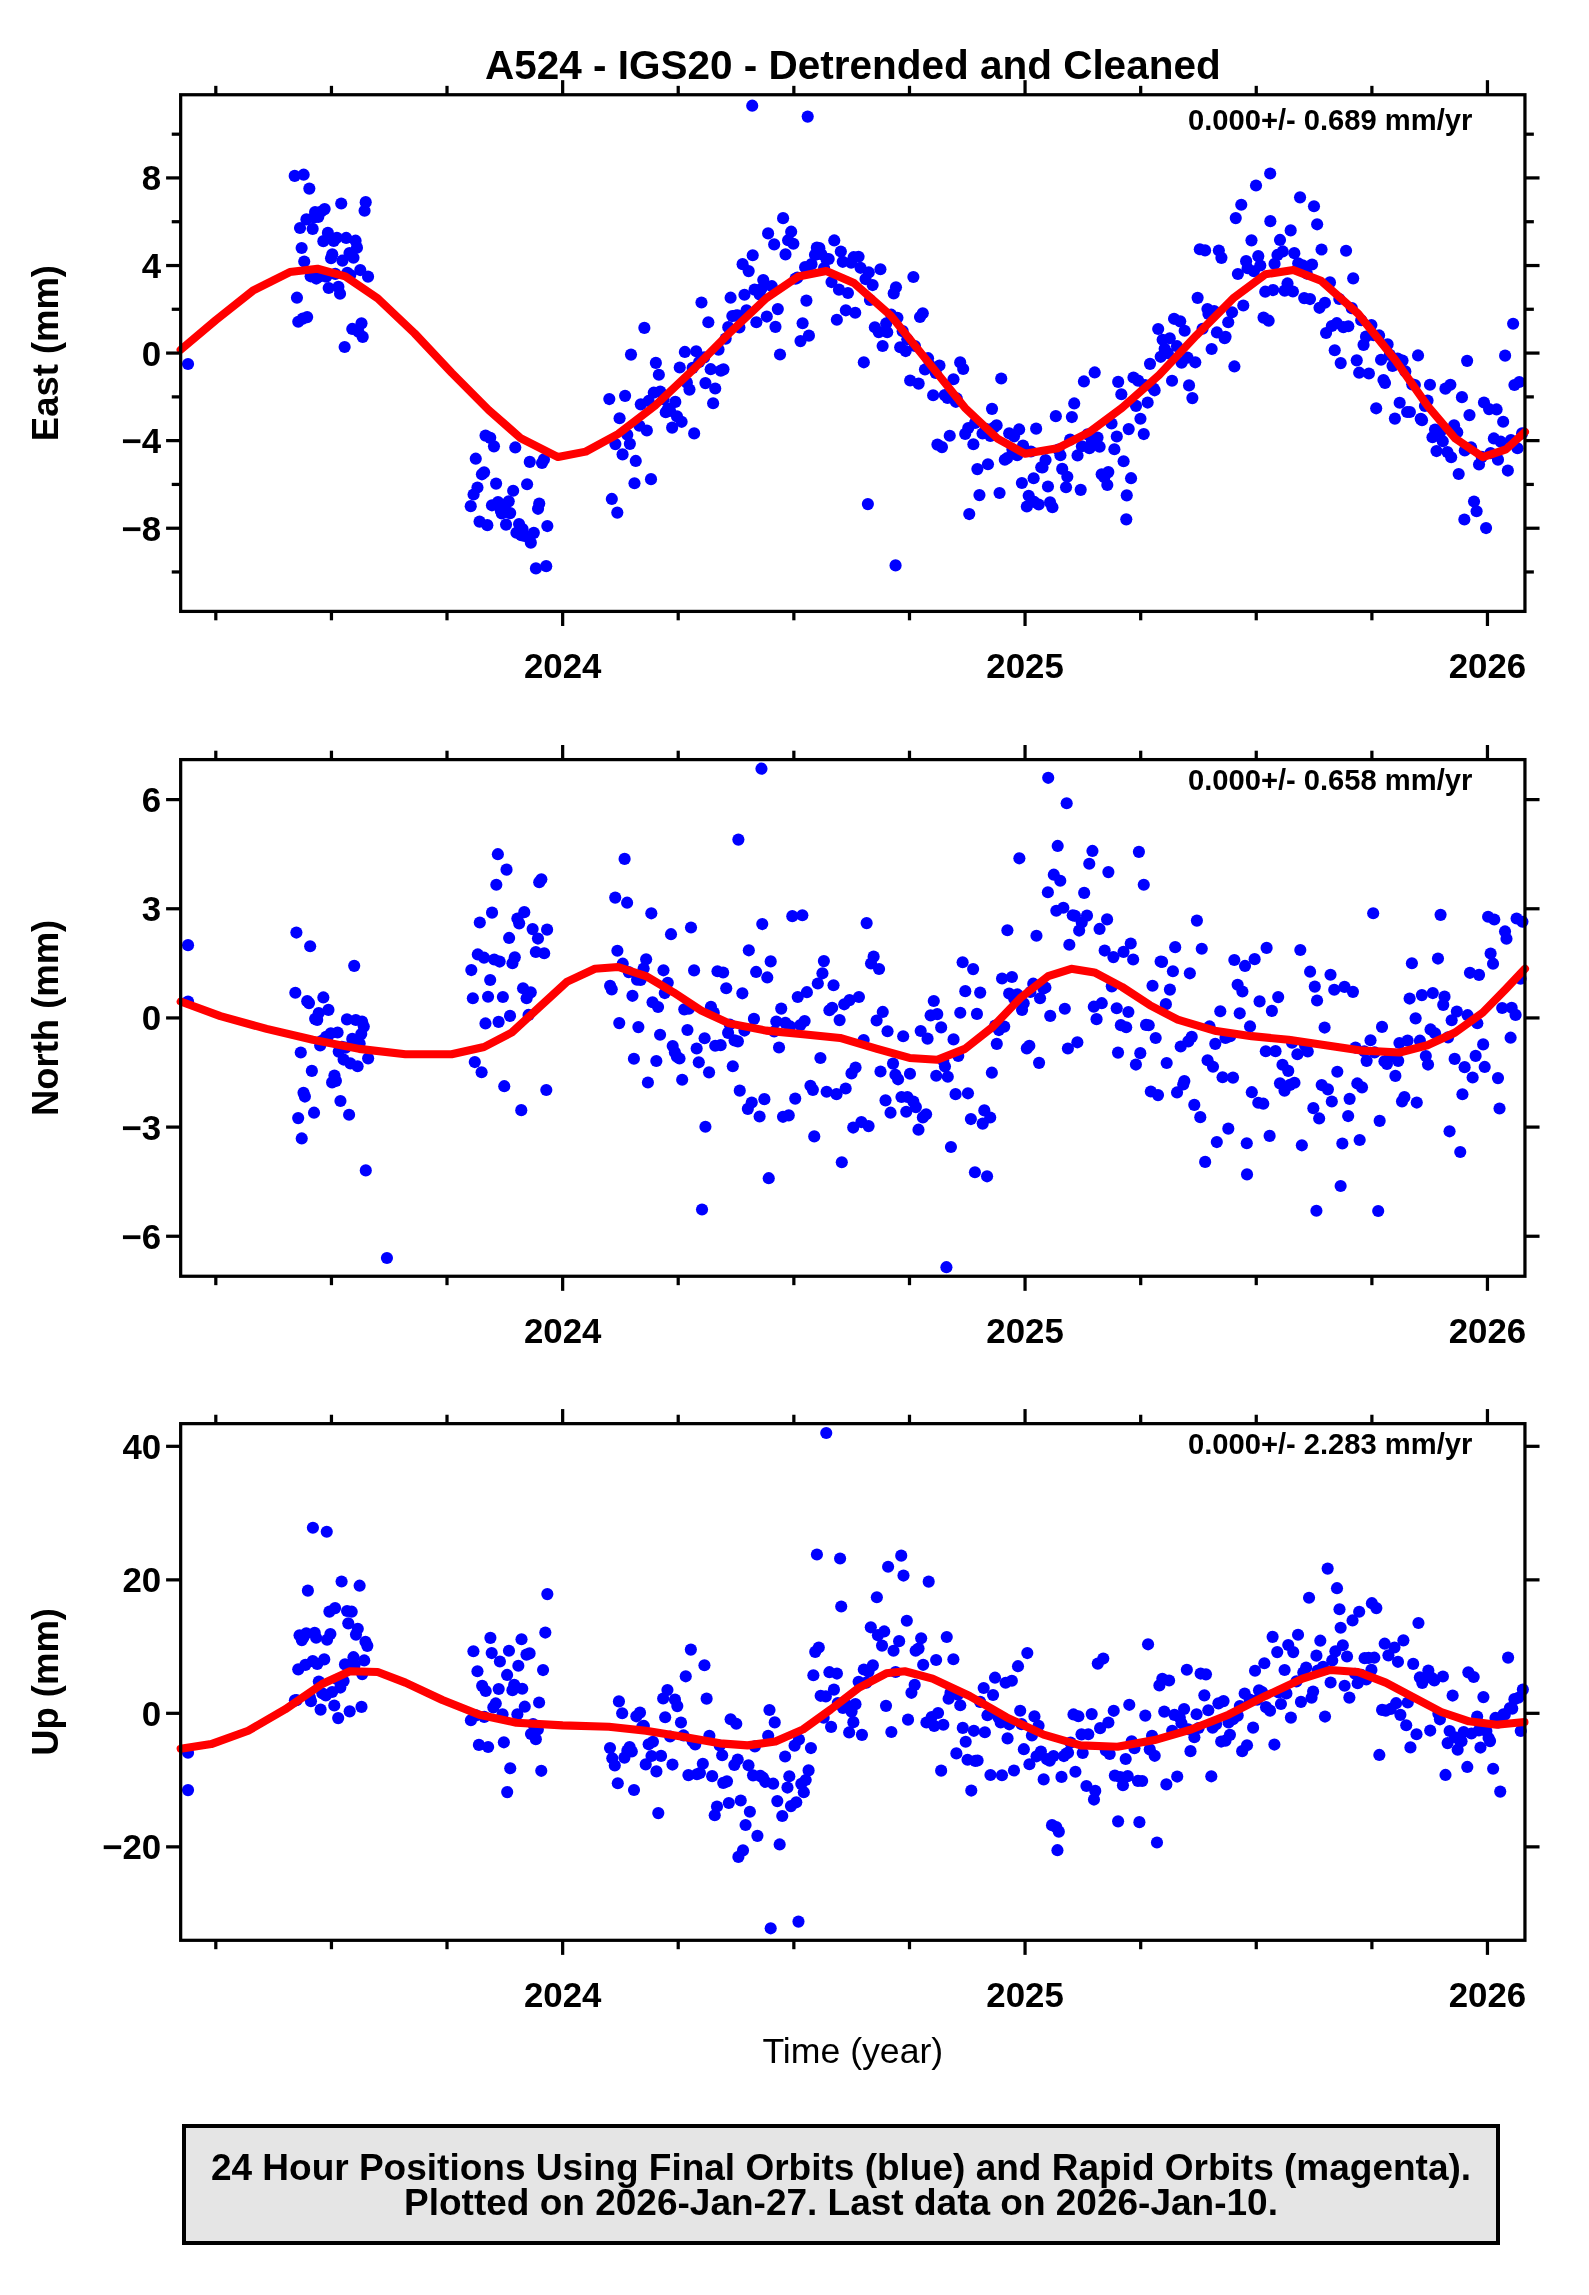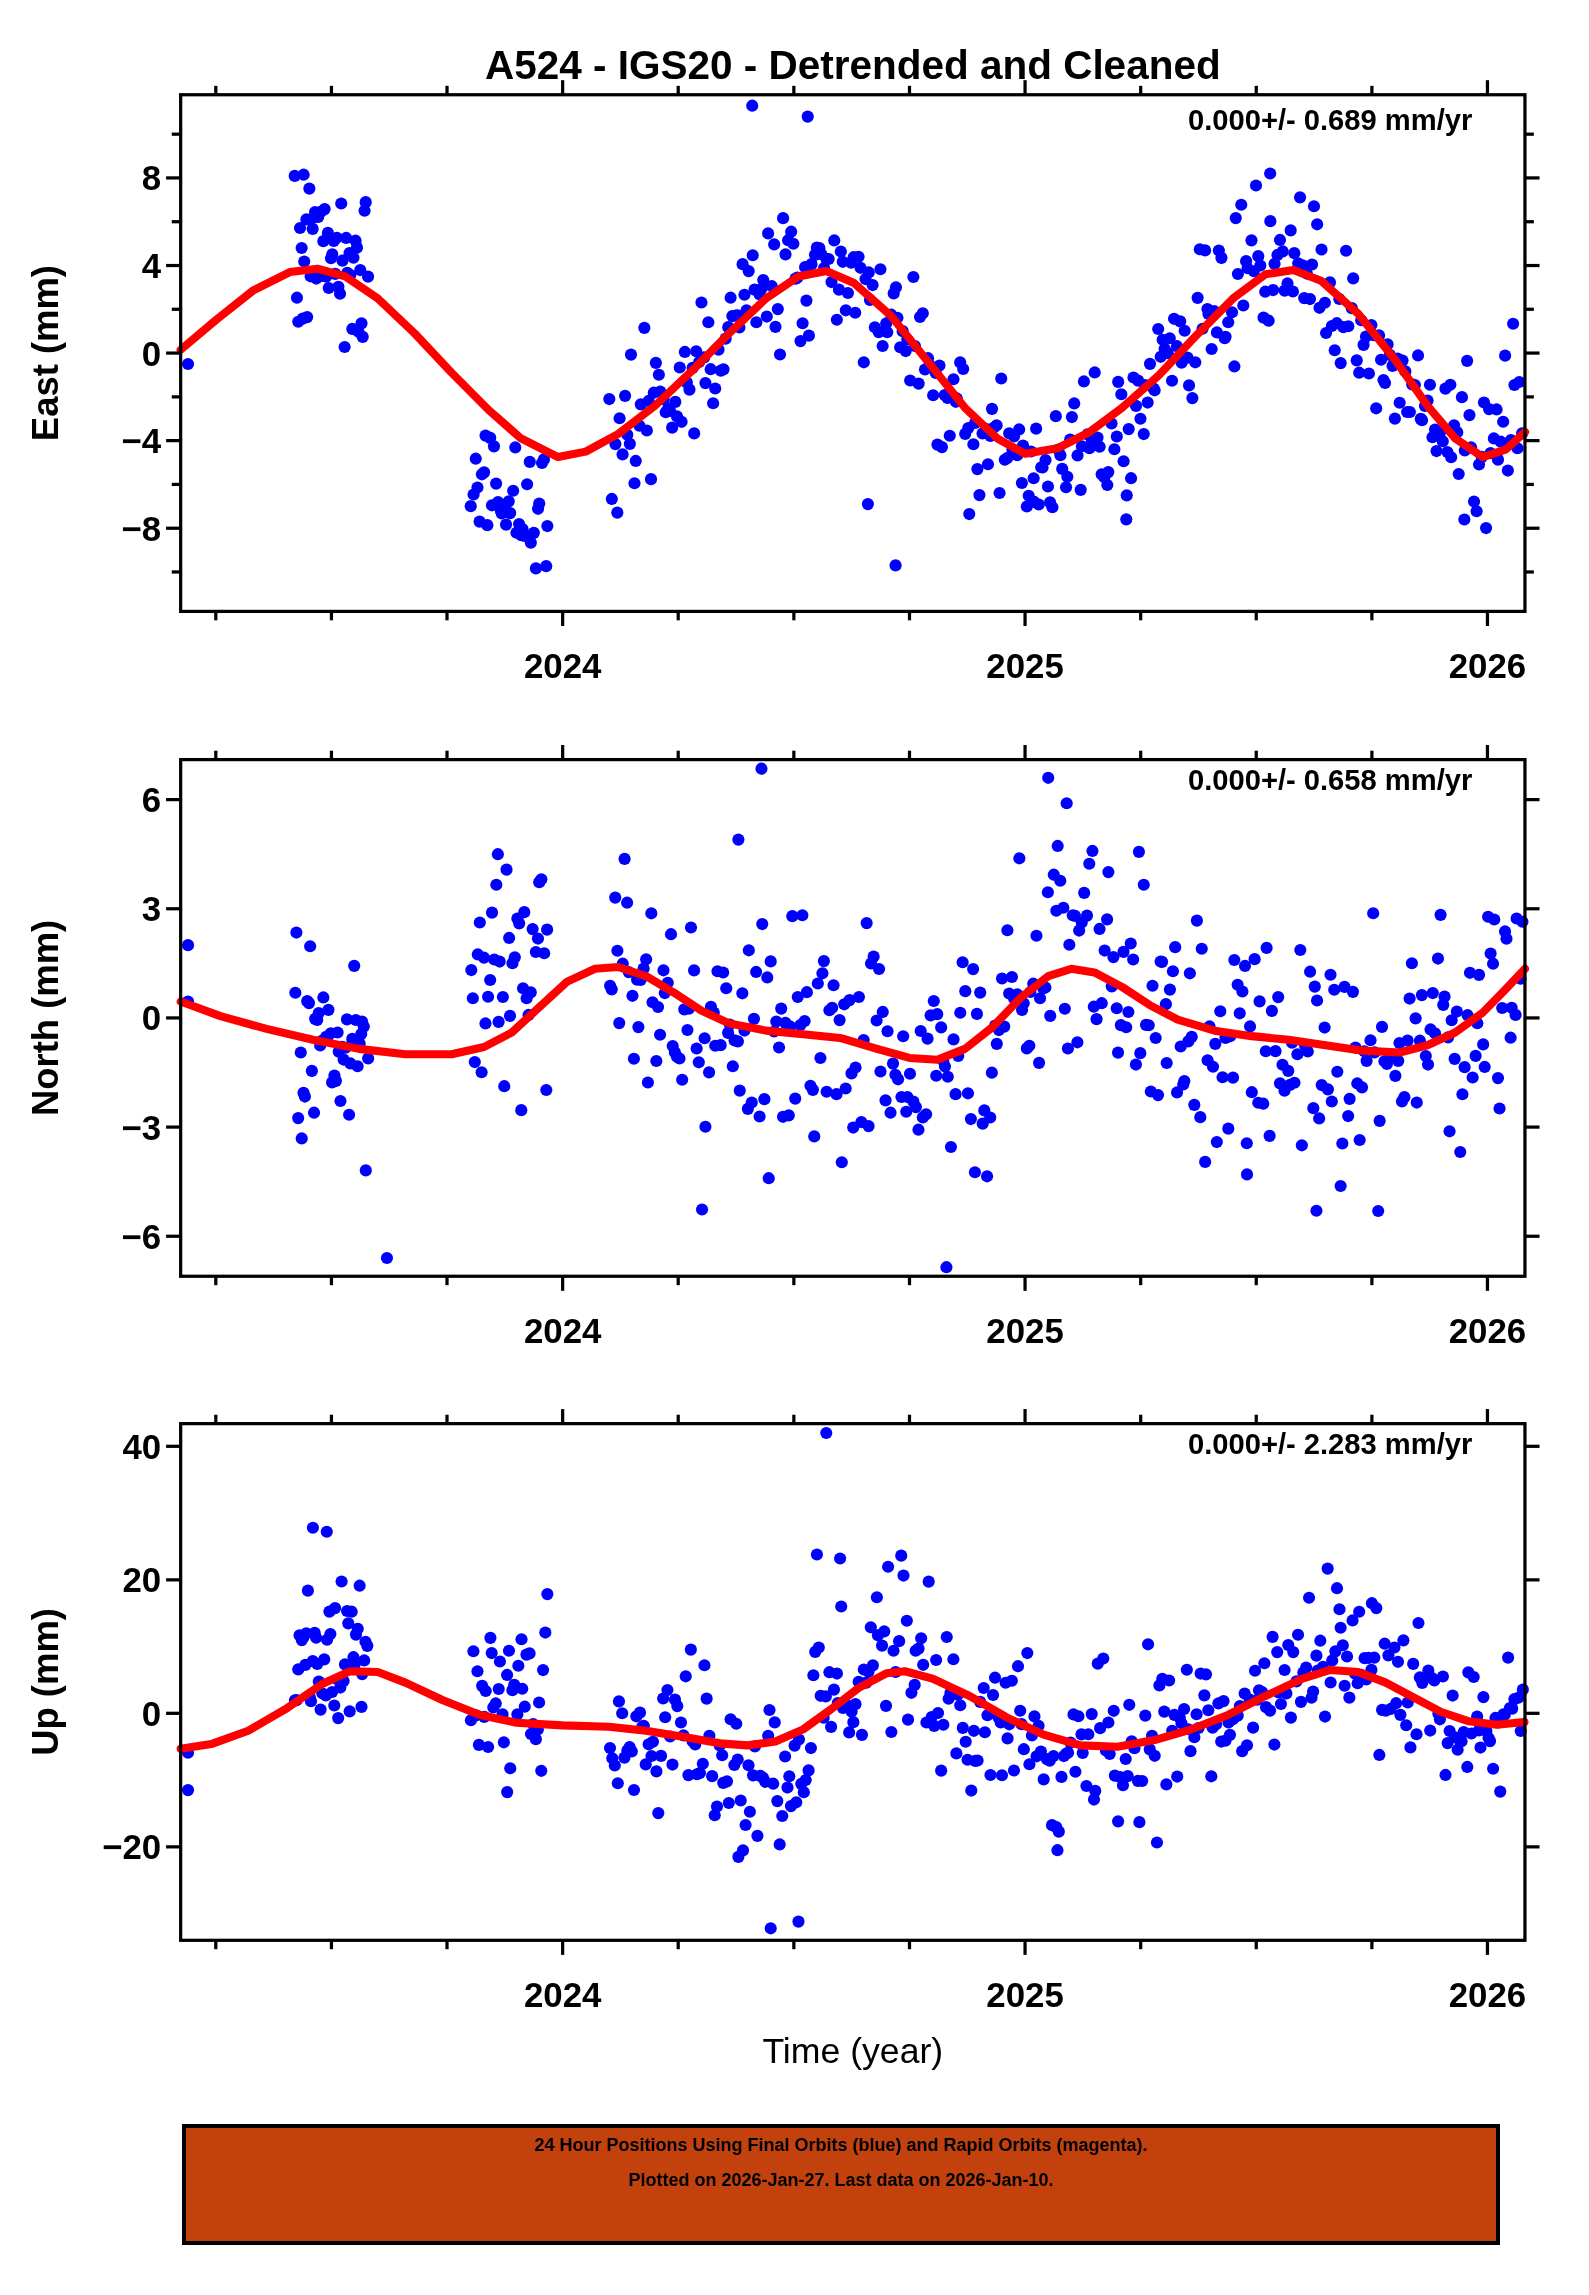--- a/index.html
+++ b/index.html
@@ -8,23 +8,23 @@
   svg{position:absolute;left:0;top:0;}
   text{fill:#000000;}
   .fig-title{font-size:50px;font-weight:bold;}
   .panel-annotation{font-size:36px;font-weight:bold;}
   .axis-title{font-size:45px;font-weight:bold;}
   .tick-label{font-size:43px;font-weight:bold;}
   .time-label{font-size:44px;font-weight:normal;}
   #caption-box{
     position:absolute;left:182px;top:2124px;width:1318px;height:121px;
     border:4px solid #000;box-sizing:border-box;
-    display:flex;flex-direction:column;justify-content:flex-start;align-items:center;
-    font-size:18px;font-weight:bold;line-height:35px;text-align:center;color:#000;
-    background:#c2410c;
+    display:flex;flex-direction:column;justify-content:center;align-items:center;
+    font-size:37px;font-weight:bold;line-height:35px;text-align:center;color:#000;
+    background:#e5e5e5;
   }
 </style>
 </head>
 <body>
 
 <div id="figure-root">
   <svg id="plot" width="1589" height="2295" viewBox="0 0 1962 2834">
 
     <text class="fig-title" x="1053" y="98" text-anchor="middle">A524 - IGS20 - Detrended and Cleaned</text>
 

